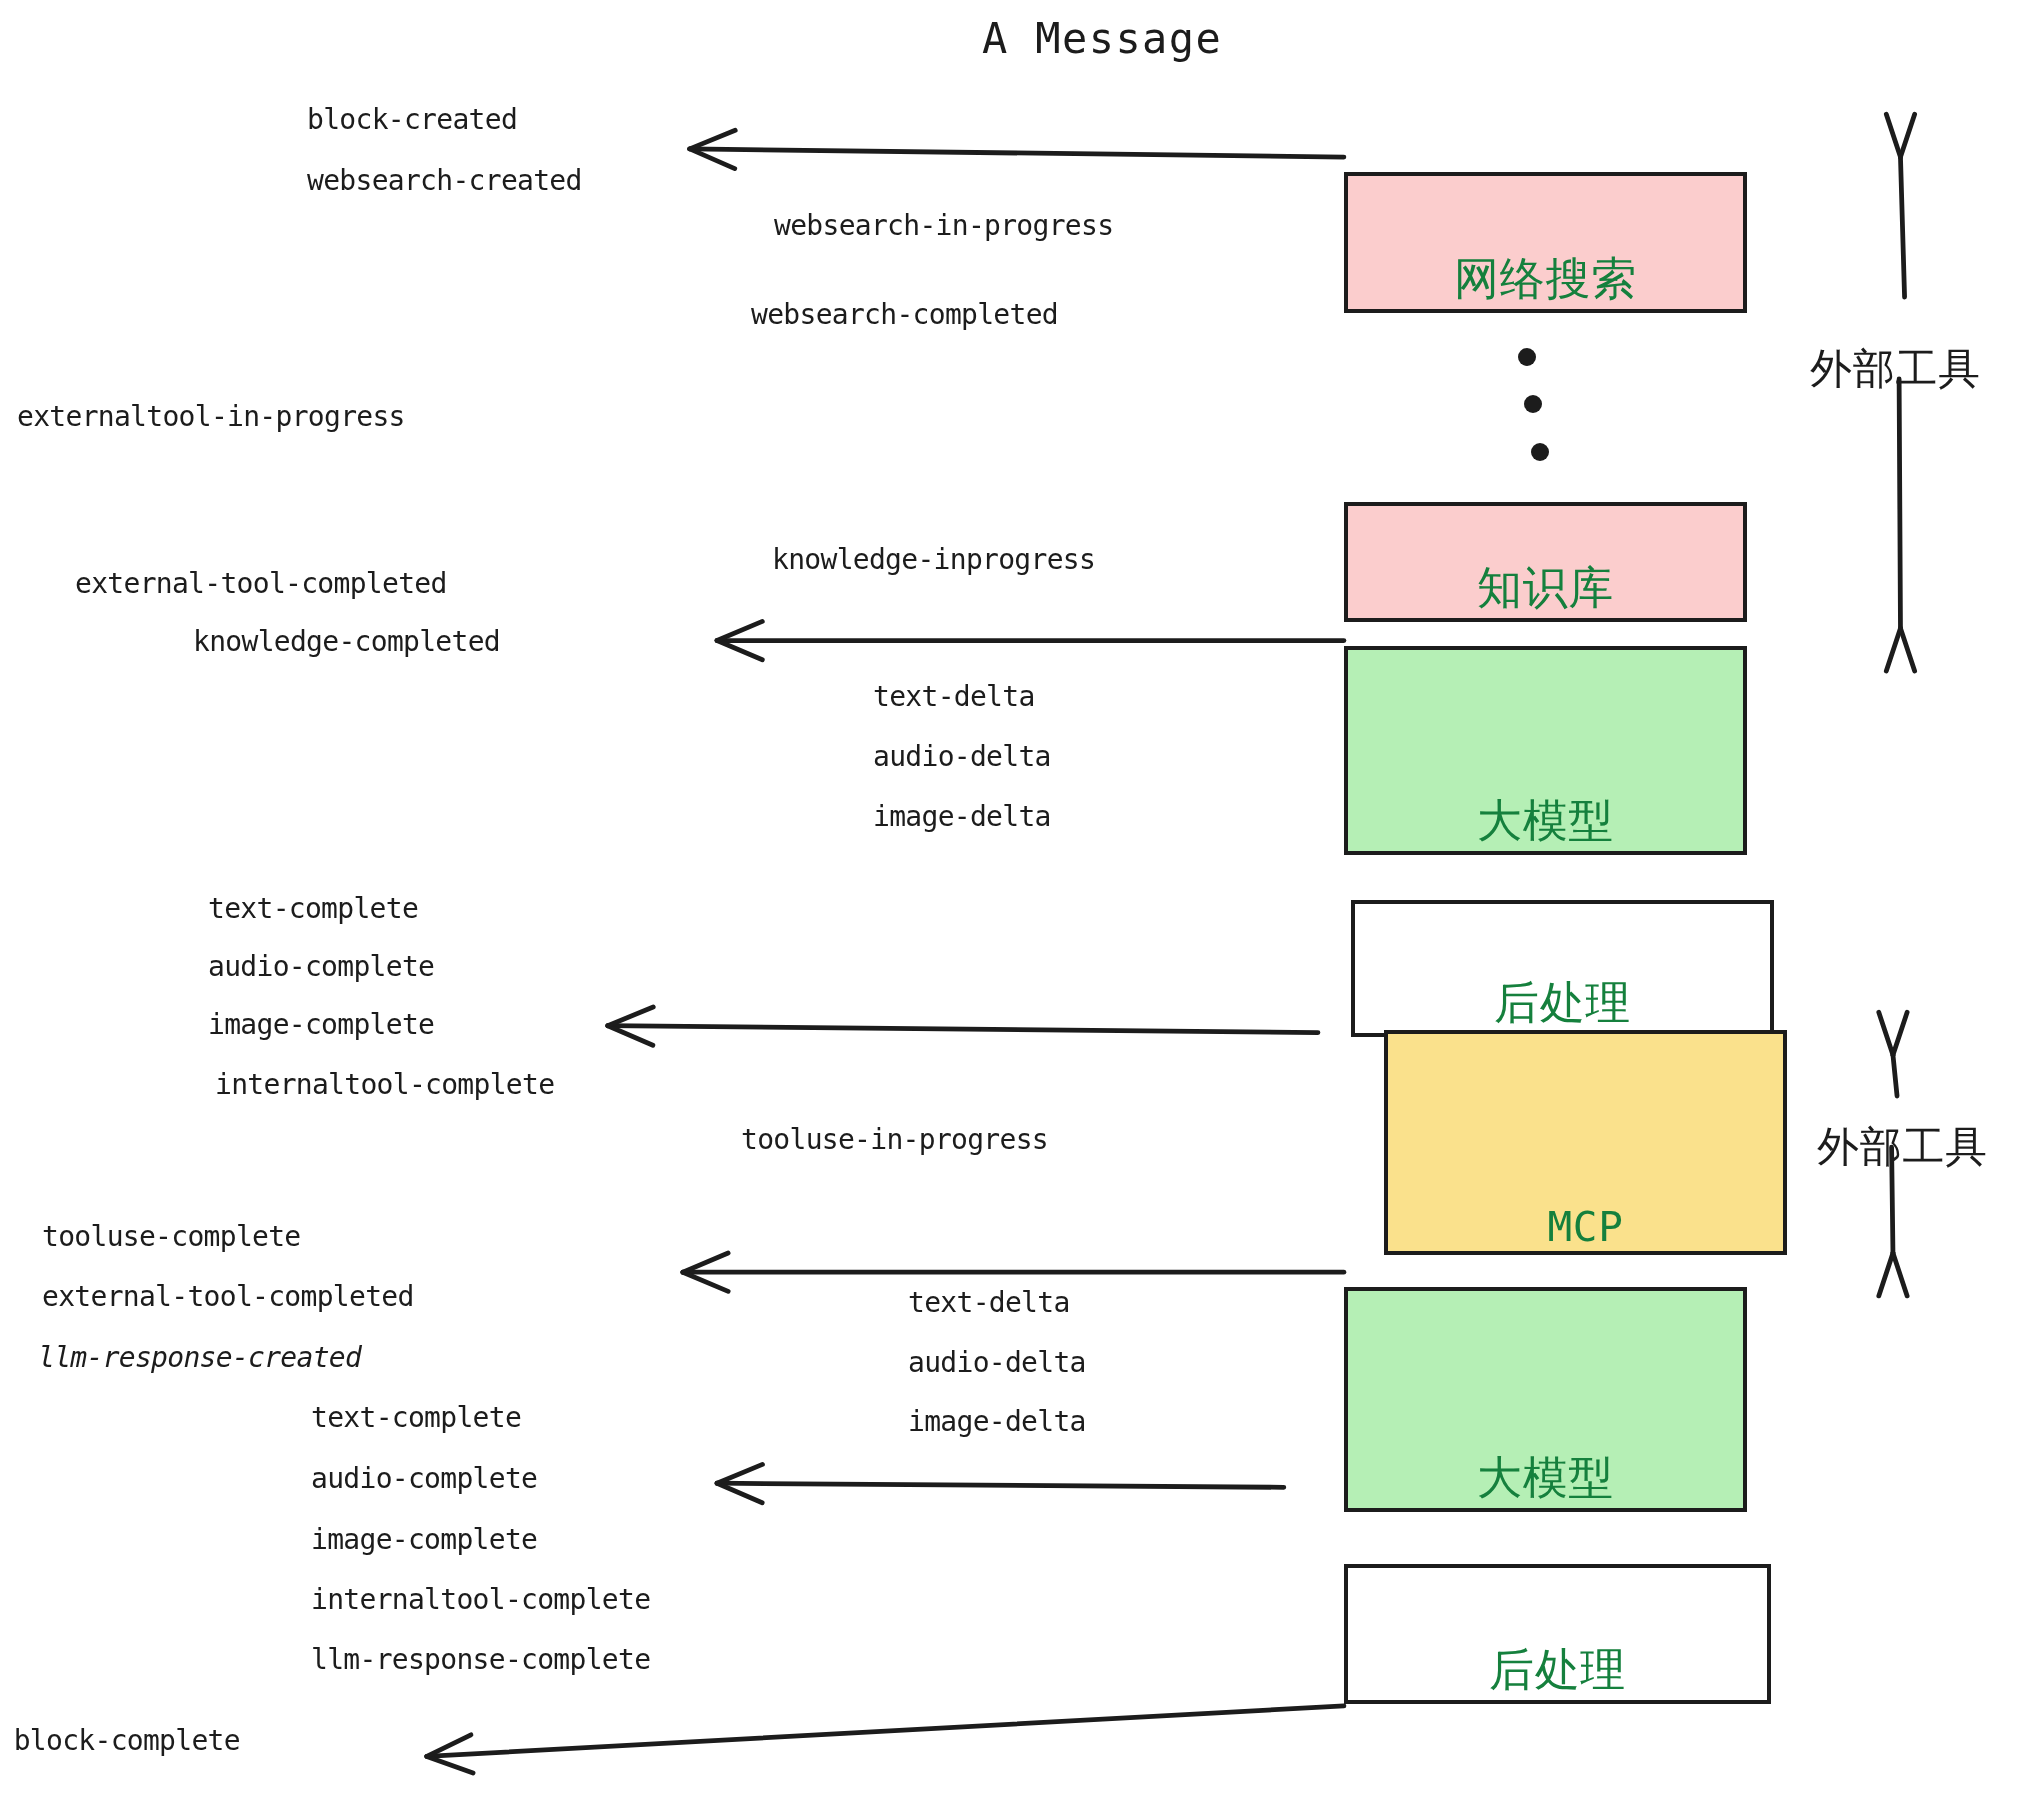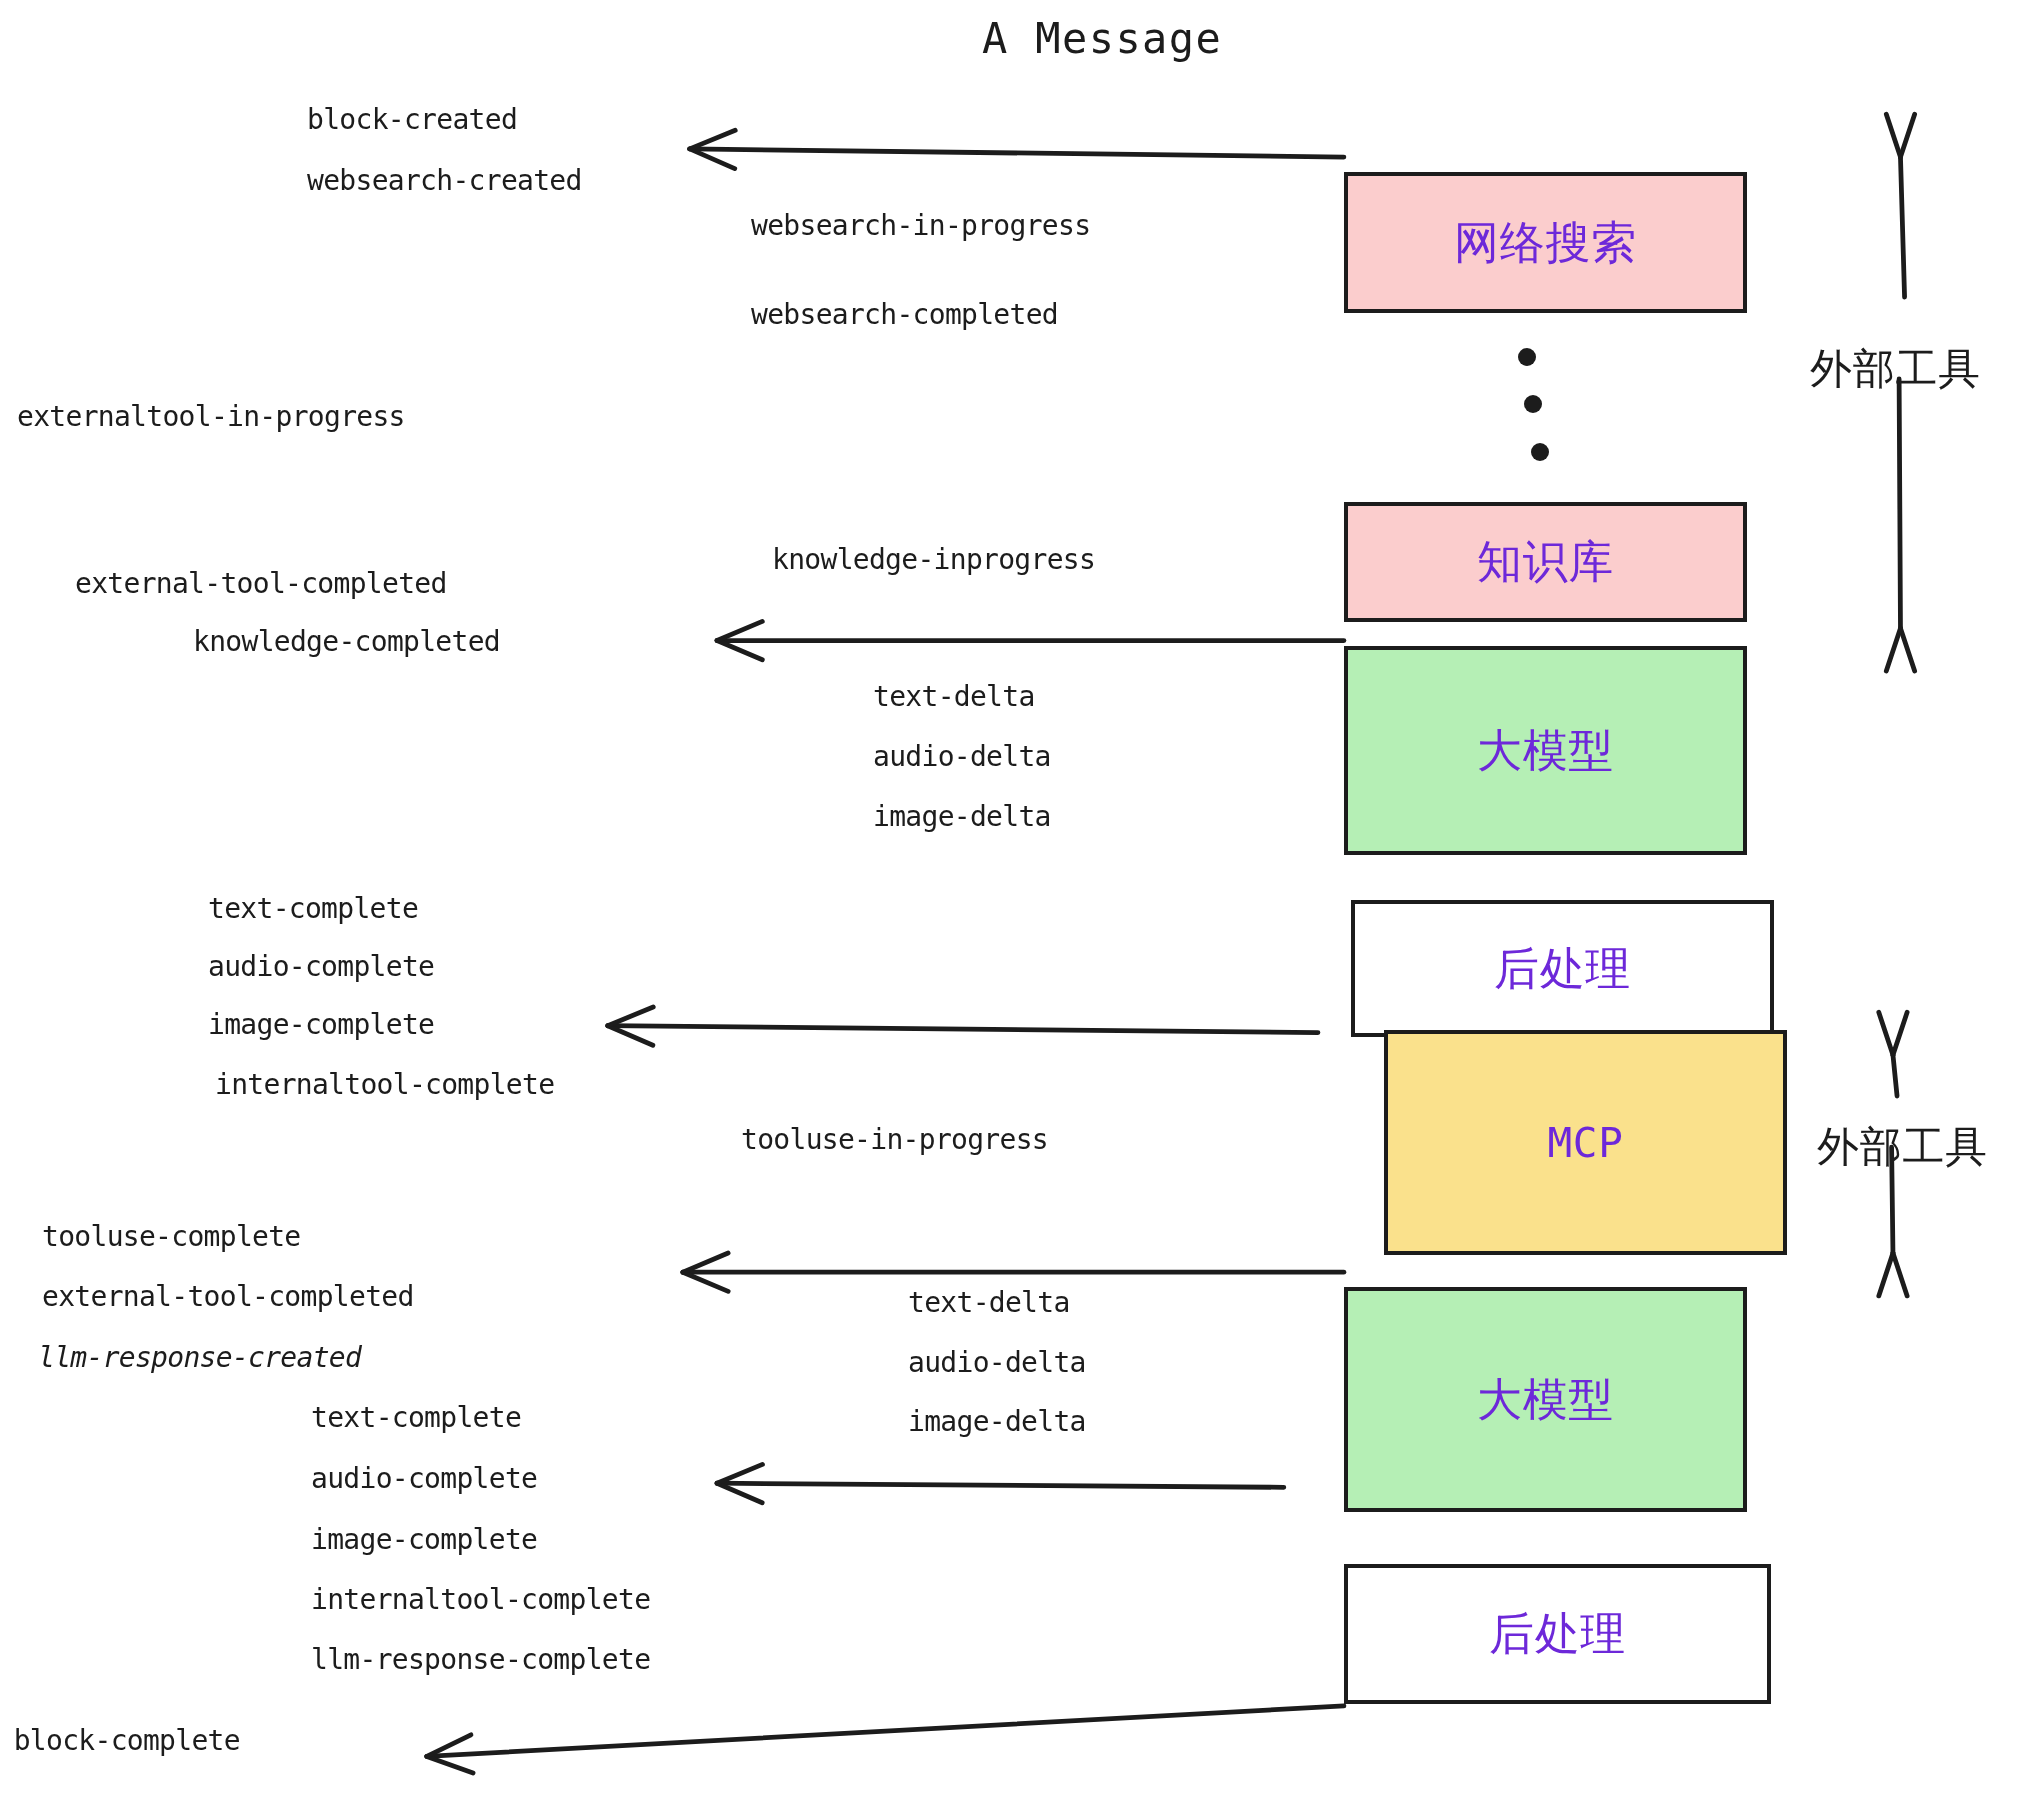--- a/index.html
+++ b/index.html
@@ -30,25 +30,25 @@
     font-size: 42px;
     letter-spacing: 1.4px;
     color: #1c1c1c;
     white-space: nowrap;
   }
   .node {
     position: absolute;
     box-sizing: border-box;
     border: 4.8px solid #1c1c1c;
     display: flex;
-    align-items: center;
+    align-items: flex-end;
     justify-content: center;
     font-family: "DejaVu Sans", sans-serif;
     font-size: 45px;
-    color: #6d28d9;
+    color: #15803d;
     letter-spacing: 0.7px;
   }
   .node.mono {
     font-family: "DejaVu Sans Mono", monospace;
     font-size: 41px;
     margin-left: 40px;
   }
   .sidelabel {
     position: absolute;
     font-family: "DejaVu Sans", sans-serif;
@@ -100,21 +100,21 @@
   <div class="node" id="node-postproc-2" style="left: 1344px; top: 1564px; width: 427px; height: 140px; background: rgb(255, 255, 255); border-color: rgb(28, 28, 28);">
     <span>后处理</span>
   </div>
 
   <div class="sidelabel" id="side-0" style="left: 1810px; top: 341px;">外部工具</div>
   <div class="sidelabel" id="side-1" style="left: 1817px; top: 1119px;">外部工具</div>
 
   <div id="events-layer">
       <div class="evt" style="left: 307px; top: 106px;">block-created</div>
       <div class="evt" style="left: 307px; top: 167px;">websearch-created</div>
-      <div class="evt" style="left: 751px; top: 212px;">websearch-in-progress</div>
+      <div class="evt" style="left: 774px; top: 212px;">websearch-in-progress</div>
       <div class="evt" style="left: 751px; top: 301px;">websearch-completed</div>
       <div class="evt" style="left: 17px; top: 403px;">externaltool-in-progress</div>
       <div class="evt" style="left: 772px; top: 546px;">knowledge-inprogress</div>
       <div class="evt" style="left: 75px; top: 570px;">external-tool-completed</div>
       <div class="evt" style="left: 193px; top: 628px;">knowledge-completed</div>
       <div class="evt" style="left: 873px; top: 683px;">text-delta</div>
       <div class="evt" style="left: 873px; top: 743px;">audio-delta</div>
       <div class="evt" style="left: 873px; top: 803px;">image-delta</div>
       <div class="evt" style="left: 208px; top: 895px;">text-complete</div>
       <div class="evt" style="left: 208px; top: 953px;">audio-complete</div>

